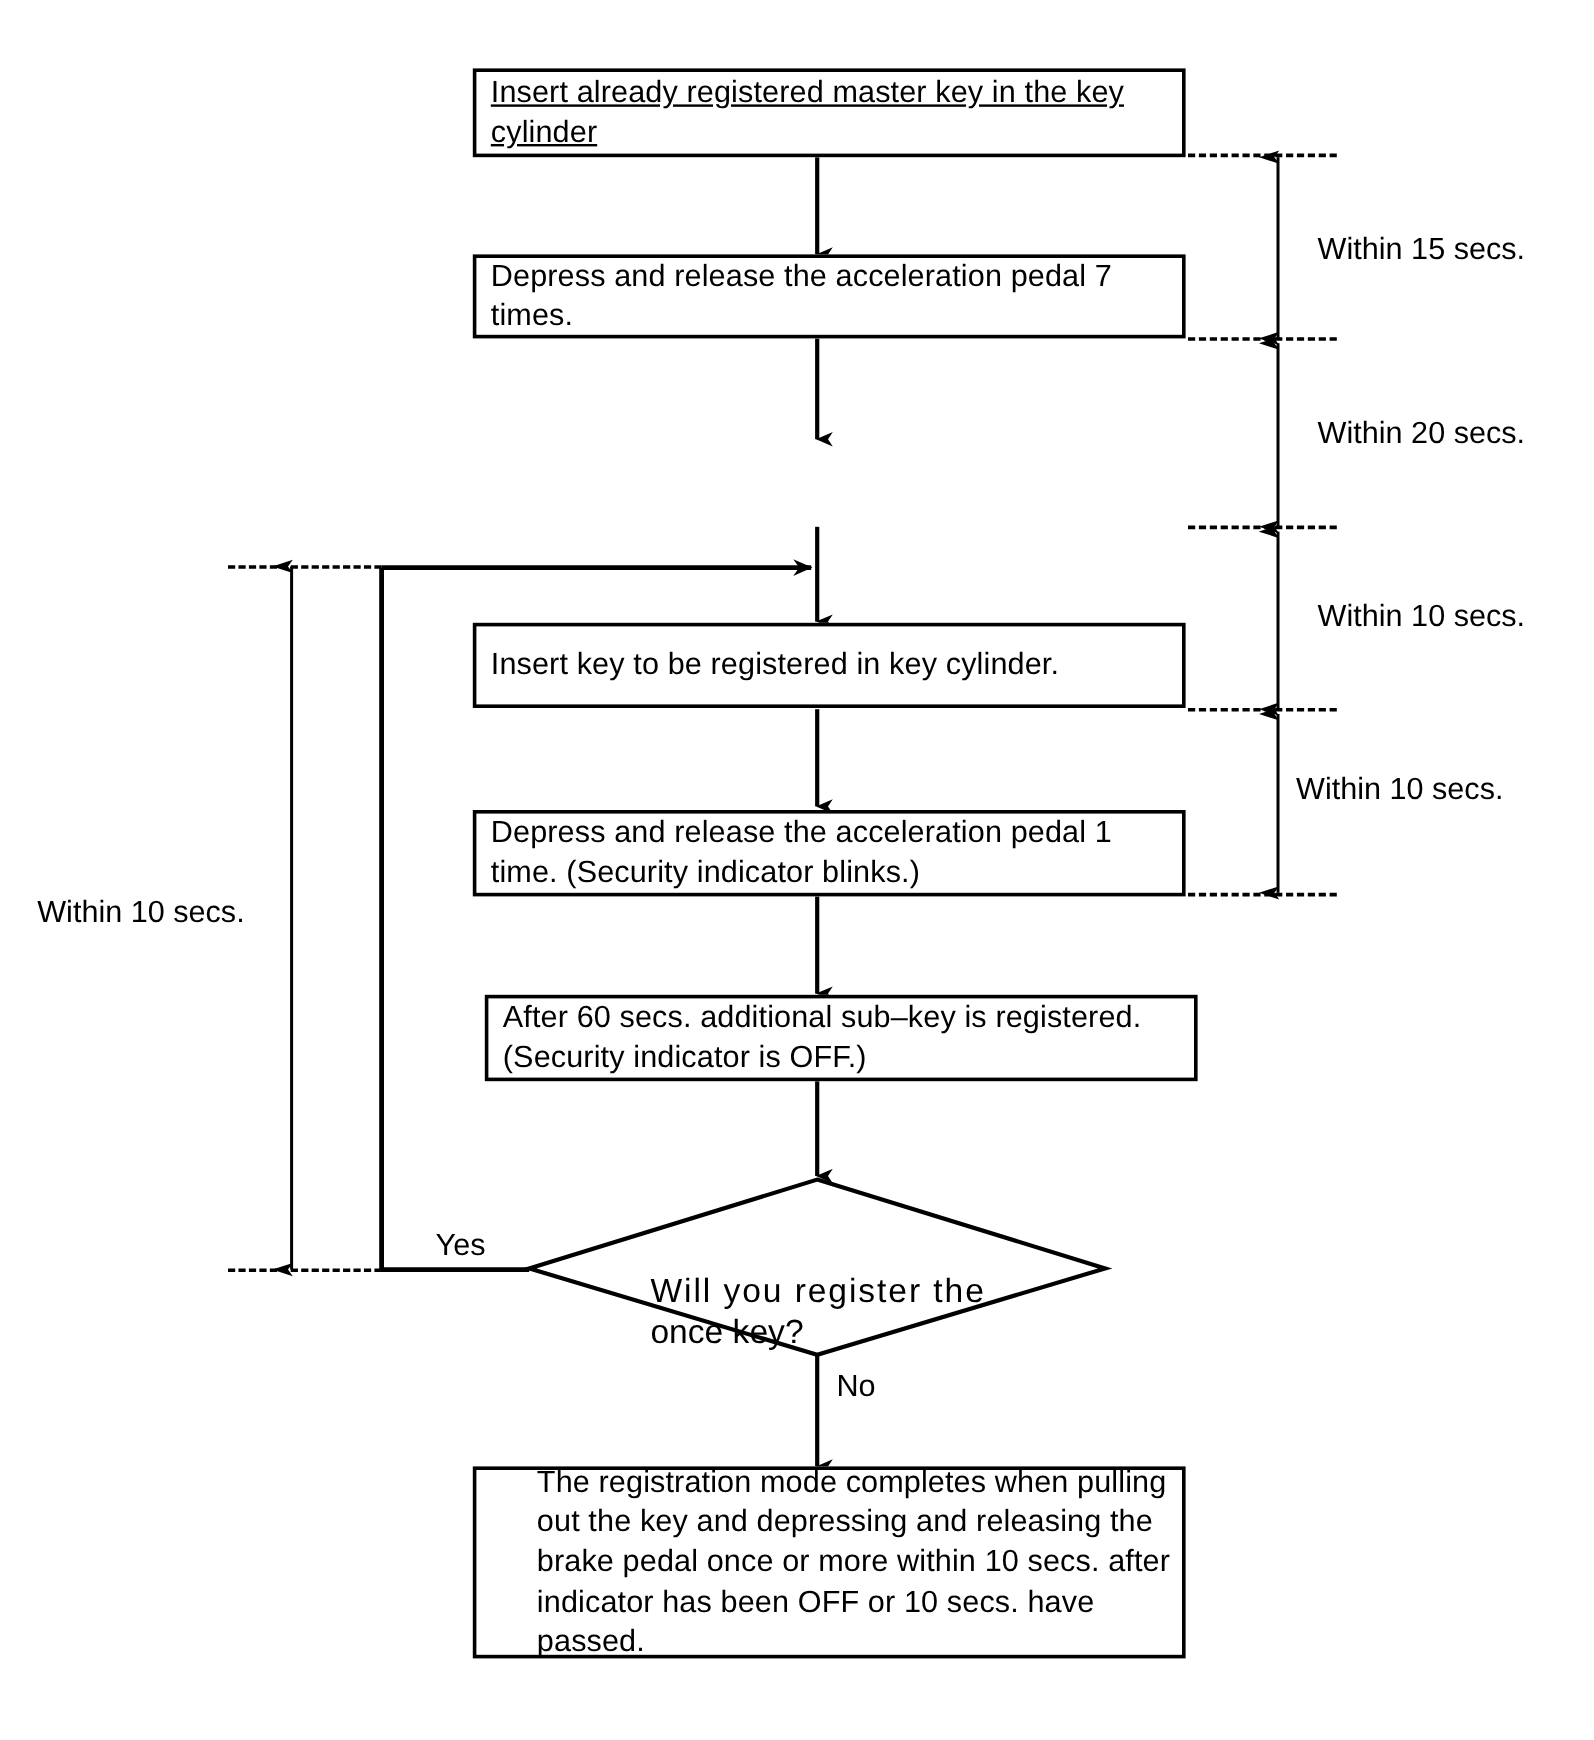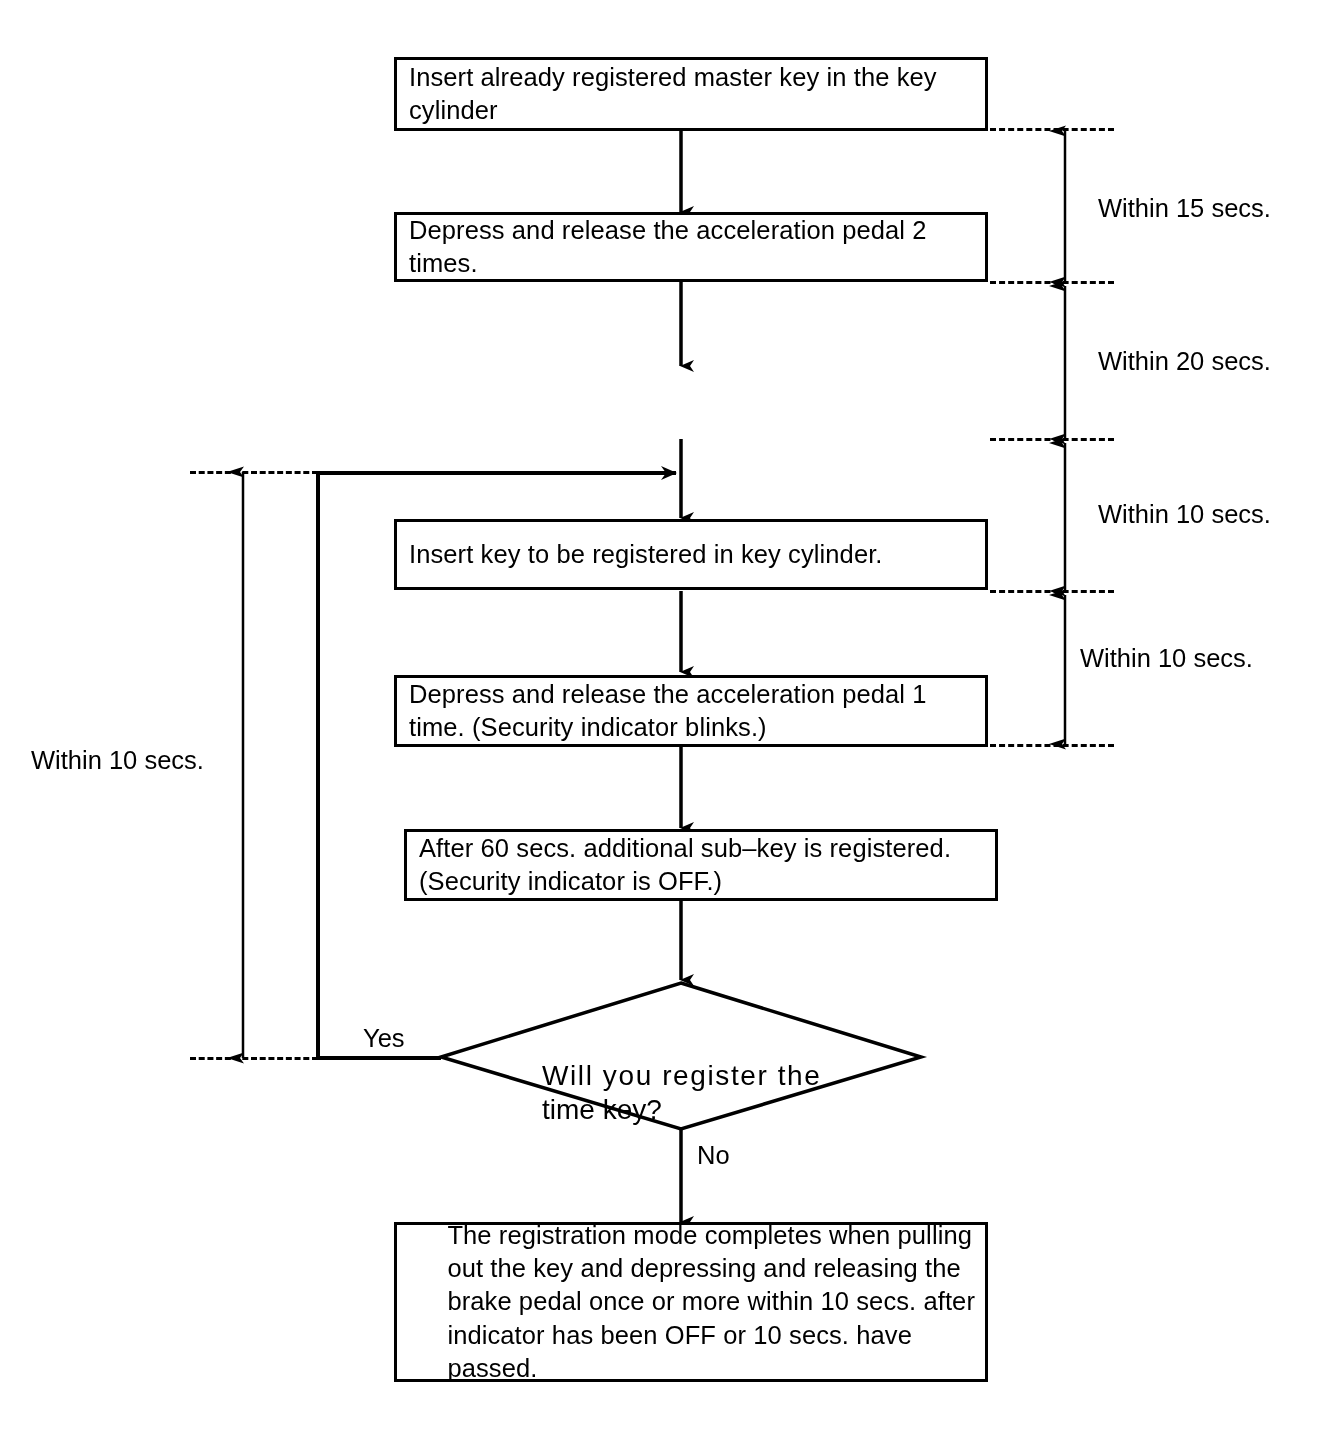--- a/index.html
+++ b/index.html
@@ -129,27 +129,27 @@
 
   <div class="dashline" style="left:990px; top:128px; width:124px;"></div>
   <div class="dashline" style="left:990px; top:281px; width:124px;"></div>
   <div class="dashline" style="left:990px; top:438px; width:124px;"></div>
   <div class="dashline" style="left:990px; top:590px; width:124px;"></div>
   <div class="dashline" style="left:990px; top:744px; width:124px;"></div>
 
   <div class="dashline" style="left:190px; top:471px; width:128px;"></div>
   <div class="dashline" style="left:190px; top:1057px; width:128px;"></div>
 
-  <div class="proc-box" style="left:394px; top:57px; width:594px; height:74px;">
+  <div class="proc-box" style="left:394px; top:57px; width:594px; height:74px;text-decoration:underline;">
     <span class="proc-text">Insert already registered master key in the key
 cylinder</span>
   </div>
 
   <div class="proc-box" style="left:394px; top:212px; width:594px; height:70px;">
-    <span class="proc-text">Depress and release the acceleration pedal 2
+    <span class="proc-text">Depress and release the acceleration pedal 7
 times.</span>
   </div>
 
 
   <div class="proc-box" style="left:394px; top:519px; width:594px; height:71px;">
     <span class="proc-text">Insert key to be registered in key cylinder.</span>
   </div>
 
   <div class="proc-box" style="left:394px; top:675px; width:594px; height:72px;">
     <span class="proc-text justify">Depress and release the acceleration pedal 1
@@ -166,21 +166,21 @@
 out the key and depressing and releasing the
 brake pedal once or more within 10 secs. after
 indicator has been OFF or 10 secs. have
 passed.</span>
   </div>
 
   <div class="diamond-text" style="left:542px; top:1021px; width:330px;">
     <span class="dspread">Will you register the</span>
   </div>
   <div class="diamond-text" style="left:542px; top:1055px; width:330px;">
-    <span>time key?</span>
+    <span>once key?</span>
   </div>
 
   <div class="label" style="left:363px; top:1023px;">Yes</div>
   <div class="label" style="left:697px; top:1140px;">No</div>
 
   <div class="tick-label" style="left:1098px; top:194px;">Within 15 secs.</div>
   <div class="tick-label" style="left:1098px; top:347px;">Within 20 secs.</div>
   <div class="tick-label" style="left:1098px; top:500px;">Within 10 secs.</div>
   <div class="tick-label" style="left:1080px; top:644px;">Within 10 secs.</div>
 

